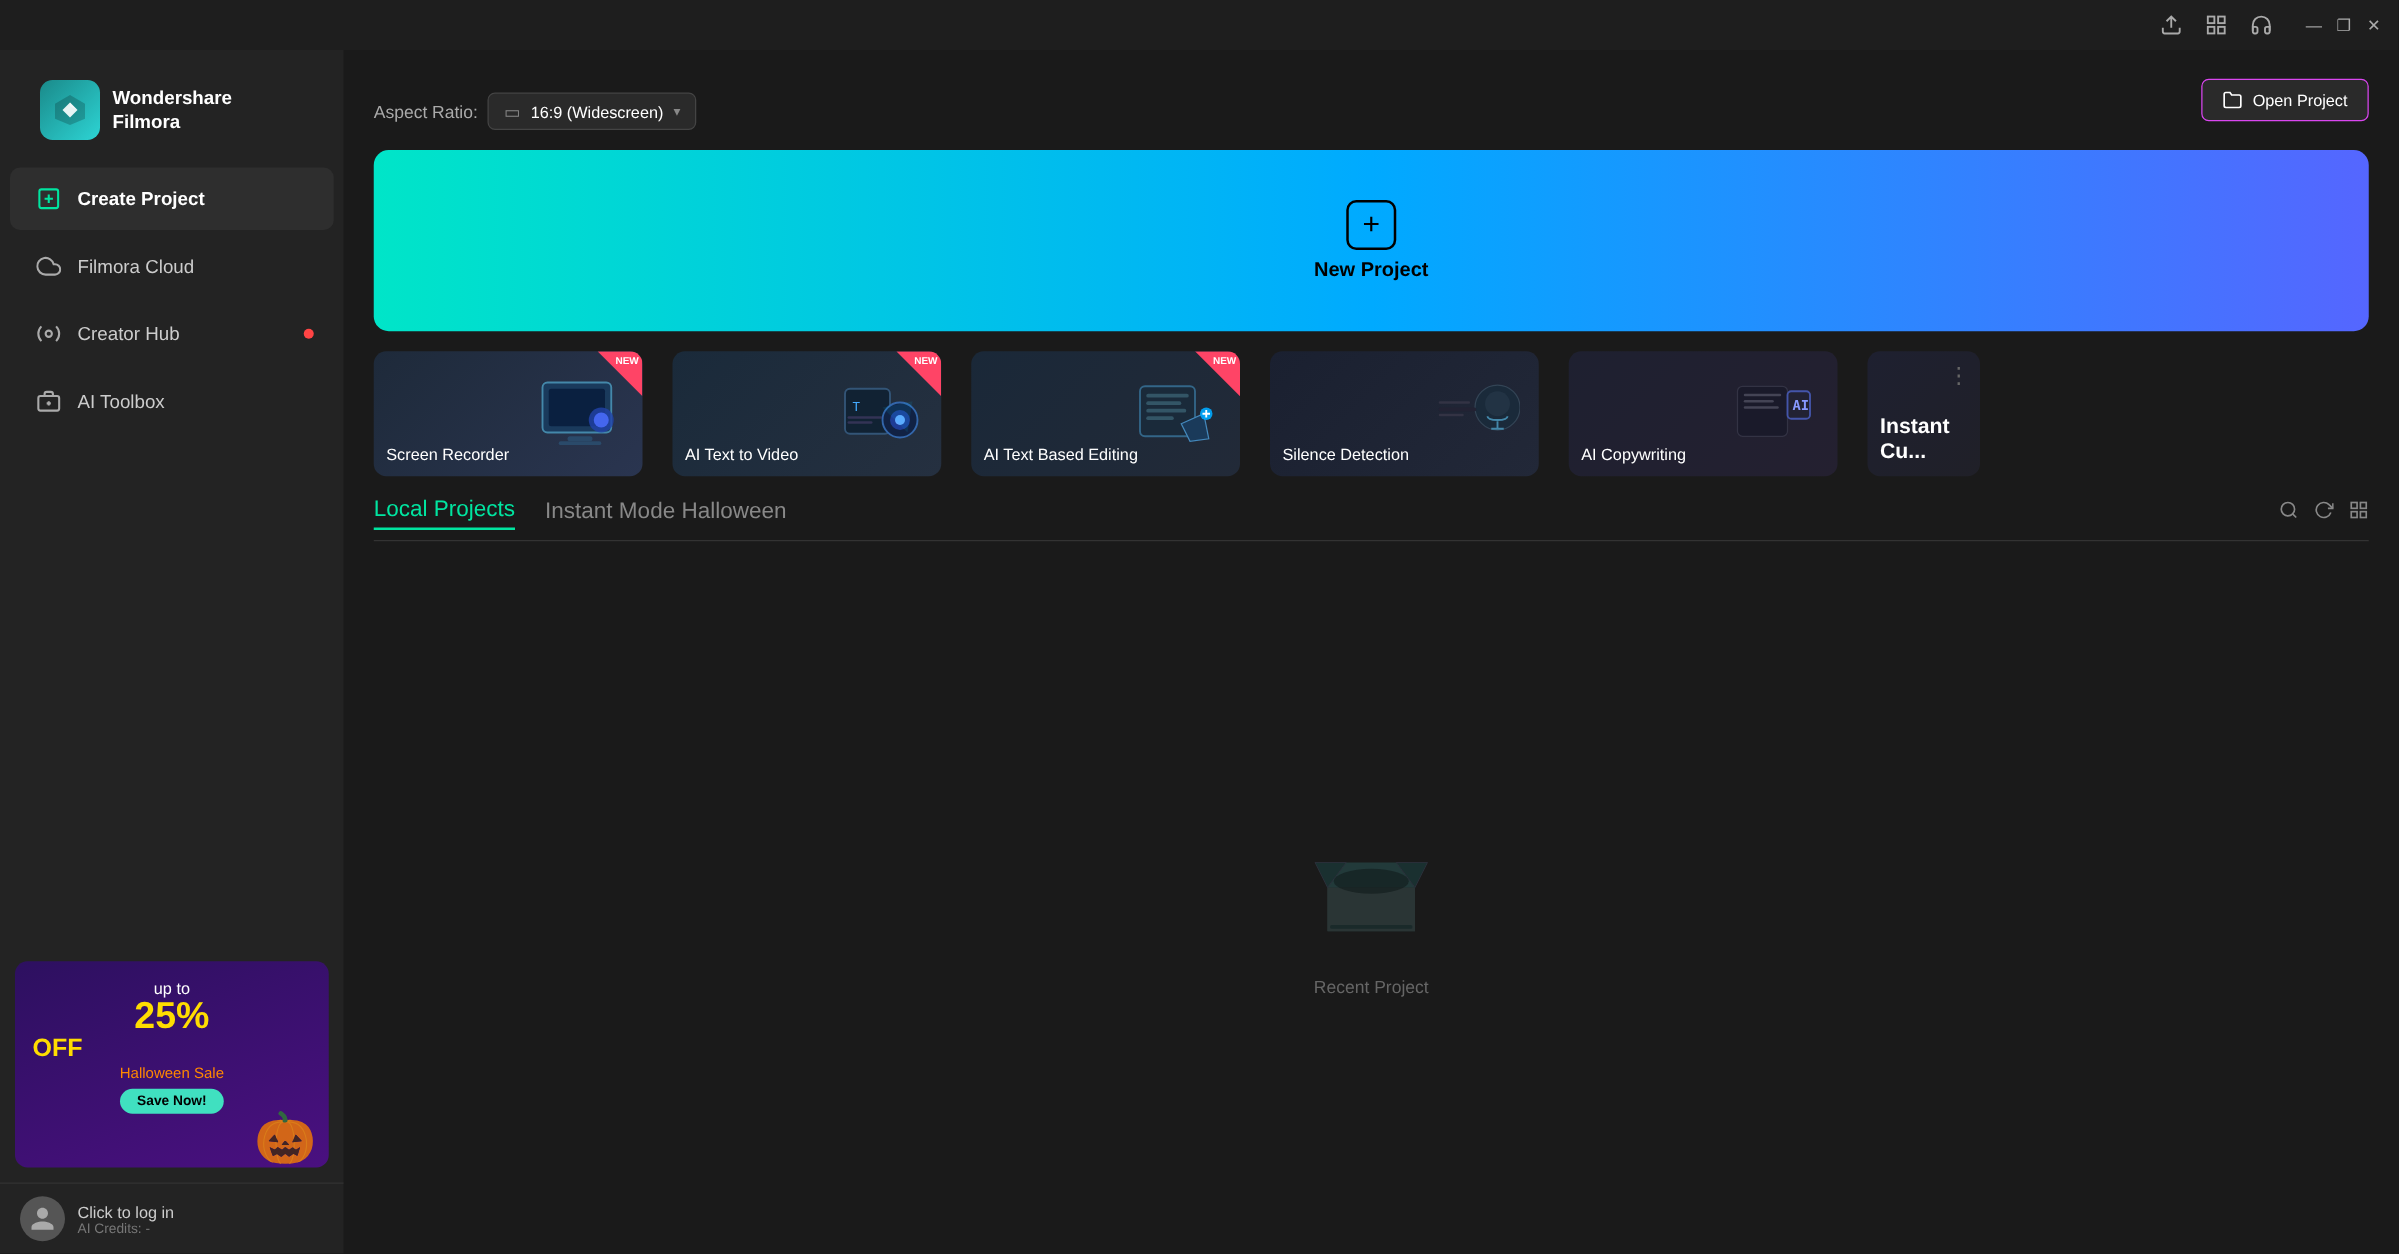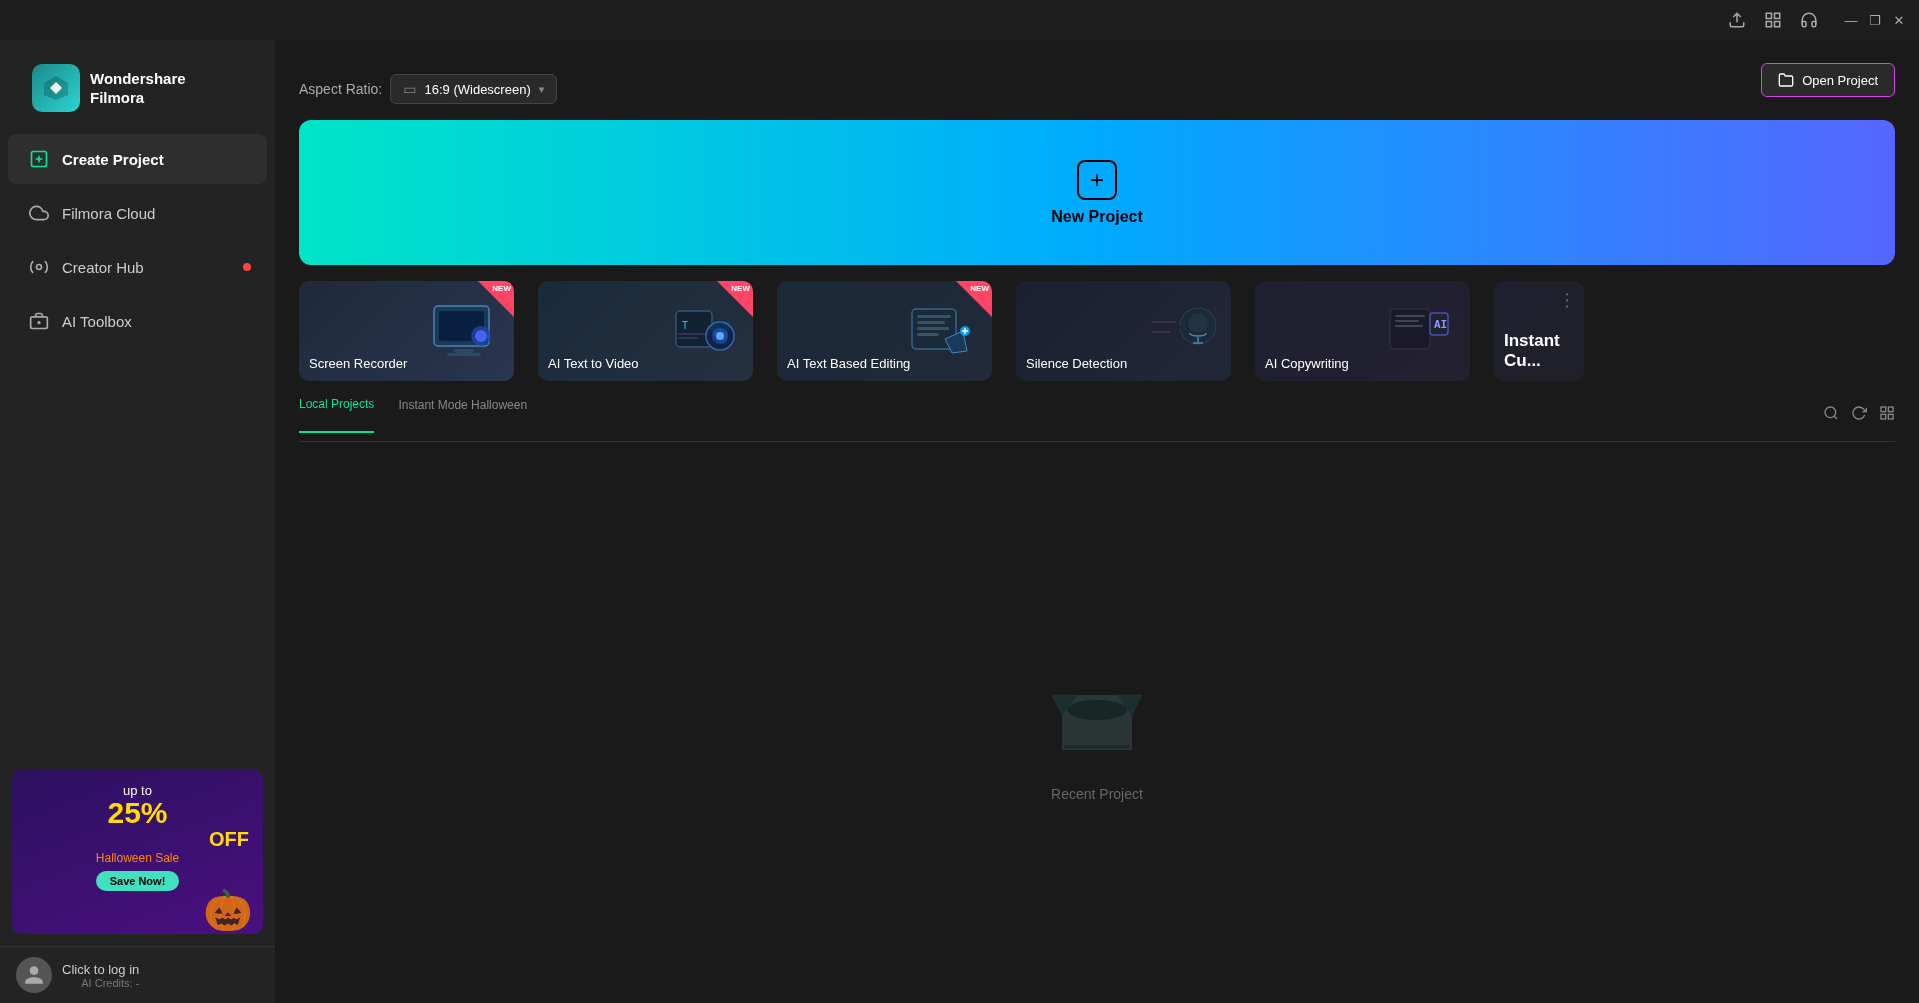--- a/index.html
+++ b/index.html
@@ -148,21 +148,21 @@
       font-size: 30px;
       font-weight: 900;
       color: #ffdd00;
       text-align: center;
       line-height: 1;
     }
     .ad-off {
       font-size: 20px;
       font-weight: 700;
       color: #ffdd00;
-      text-align: right;
+      text-align: left;
     }
     .ad-halloween {
       font-size: 12px;
       color: #ff8800;
       text-align: center;
     }
     .ad-btn {
       display: block;
       margin: 6px auto;
       background: #40e0c0;
@@ -191,21 +191,21 @@
       border-radius: 50%;
       background: #555;
       display: flex;
       align-items: center;
       justify-content: center;
       font-size: 18px;
       color: #ccc;
       flex-shrink: 0;
     }
     .user-info .user-name { font-size: 13px; color: #ccc; }
-    .user-info .user-credits { font-size: 11px; color: #777; text-align: right; }
+    .user-info .user-credits { font-size: 11px; color: #777; }
 
     
     .content {
       flex: 1;
       background: #1a1a1a;
       display: flex;
       flex-direction: column;
       overflow: hidden;
     }
 
@@ -373,24 +373,24 @@
     }
     .projects-tabs {
       display: flex;
       align-items: center;
       gap: 24px;
       border-bottom: 1px solid #333;
       padding-bottom: 8px;
       margin-bottom: 16px;
     }
     .tab-item {
-      font-size: 12px;
+      font-size: 18px;
       color: #888;
       cursor: pointer;
-      padding-bottom: 20px;
+      padding-bottom: 4px;
     }
     .tab-item.active {
       color: #00e5a0;
       border-bottom: 2px solid #00e5a0;
     }
     .projects-toolbar {
       margin-left: auto;
       display: flex;
       gap: 12px;
     }

